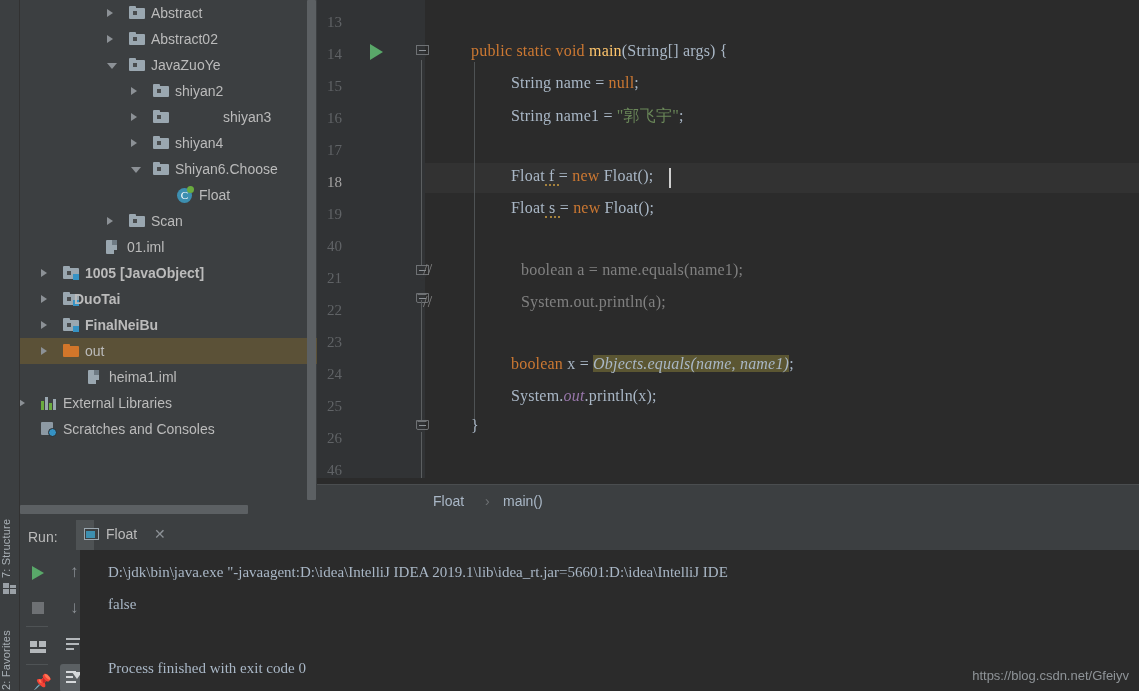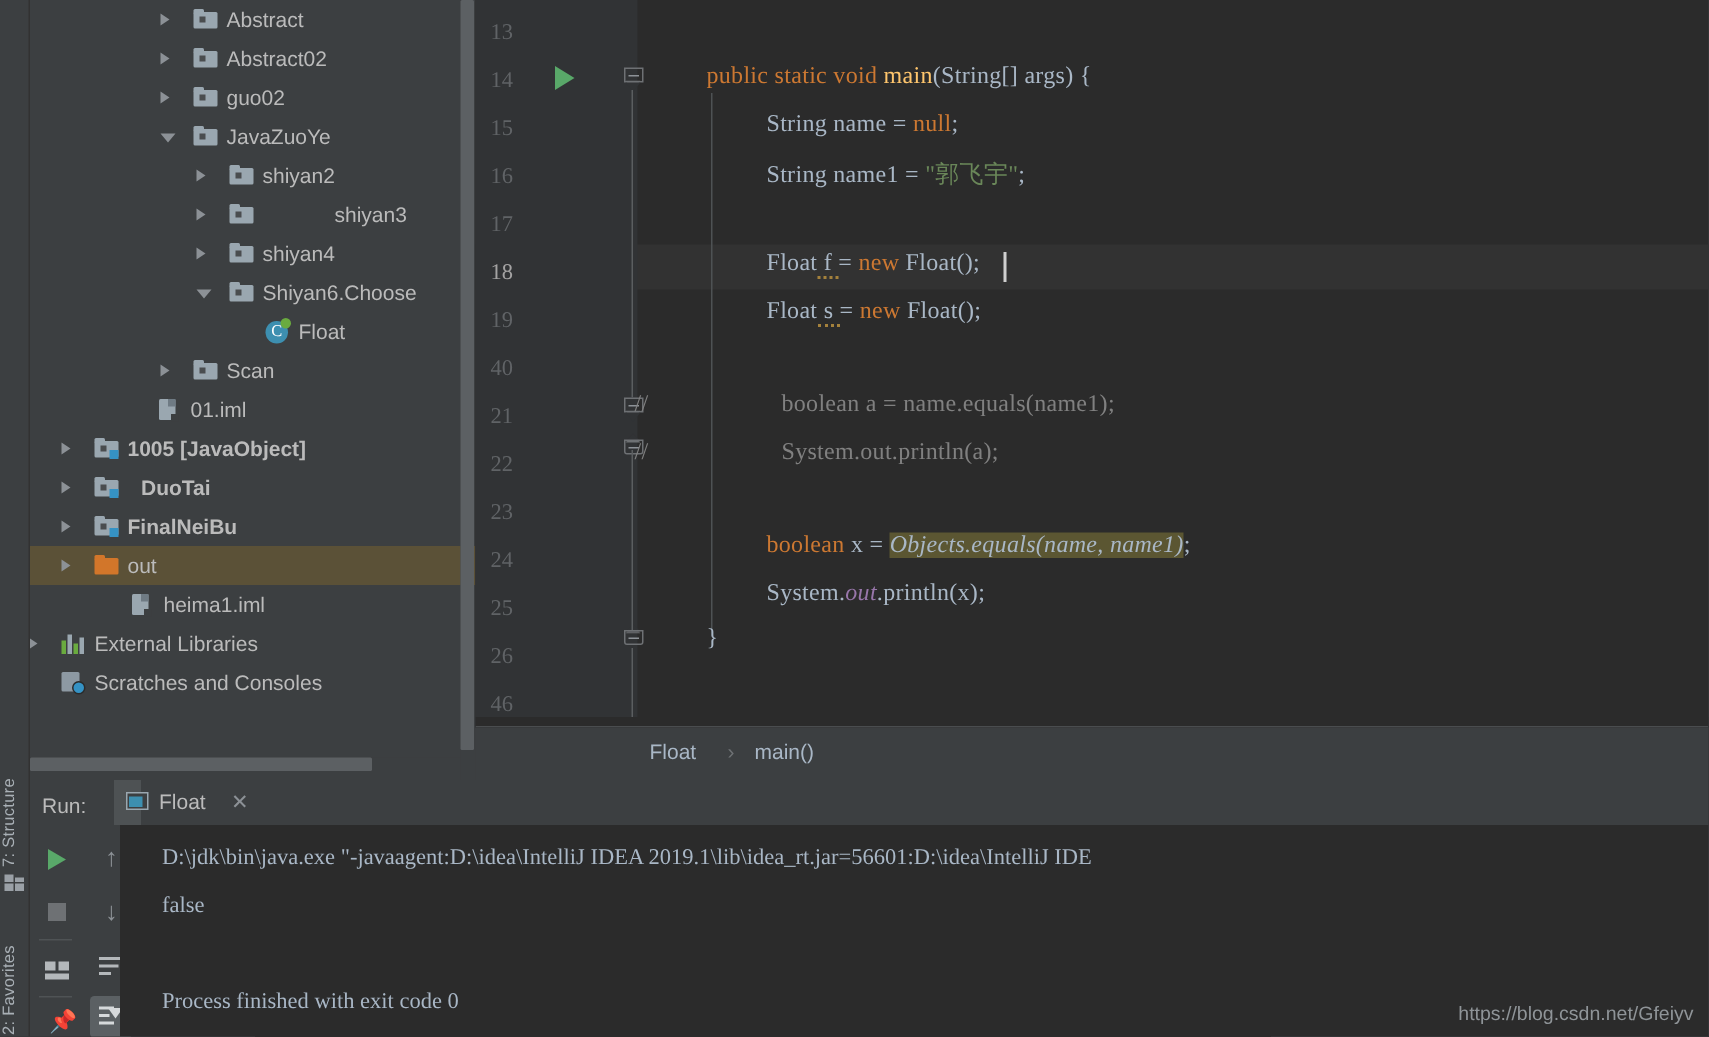--- a/index.html
+++ b/index.html
@@ -359,29 +359,20 @@
         <div class="row">
           <span class="arrow" style="left: 87px;"></span>
           <span class="ico folder" style="left: 109px;">
             <span class="tab"></span>
             <span class="body"></span>
             <span class="dot"></span>
           </span>
           <span class="lbl" style="left: 131px;">Abstract02</span>
         </div>
         <div class="row">
-          <span class="arrow" style="left: 87px;"></span>
-          <span class="ico folder" style="left: 109px;">
-            <span class="tab"></span>
-            <span class="body"></span>
-            <span class="dot"></span>
-          </span>
-          <span class="lbl" style="left: 131px;">guo02</span>
-        </div>
-        <div class="row">
           <span class="arrow down" style="left: 87px;"></span>
           <span class="ico folder" style="left: 109px;">
             <span class="tab"></span>
             <span class="body"></span>
             <span class="dot"></span>
           </span>
           <span class="lbl" style="left: 131px;">JavaZuoYe</span>
         </div>
         <div class="row">
           <span class="arrow" style="left: 111px;"></span>
@@ -451,21 +442,21 @@
           <span class="lbl bold" style="left: 65px;">1005 [JavaObject]</span>
         </div>
         <div class="row">
           <span class="arrow" style="left: 21px;"></span>
           <span class="ico folder module" style="left: 43px;">
             <span class="tab"></span>
             <span class="body"></span>
             <span class="dot"></span>
             <span class="corner"></span>
           </span>
-          <span class="lbl bold" style="left: 74px;">DuoTai</span>
+          <span class="lbl bold" style="left: 54px;">DuoTai</span>
         </div>
         <div class="row">
           <span class="arrow" style="left: 21px;"></span>
           <span class="ico folder module" style="left: 43px;">
             <span class="tab"></span>
             <span class="body"></span>
             <span class="dot"></span>
             <span class="corner"></span>
           </span>
           <span class="lbl bold" style="left: 65px;">FinalNeiBu</span>

